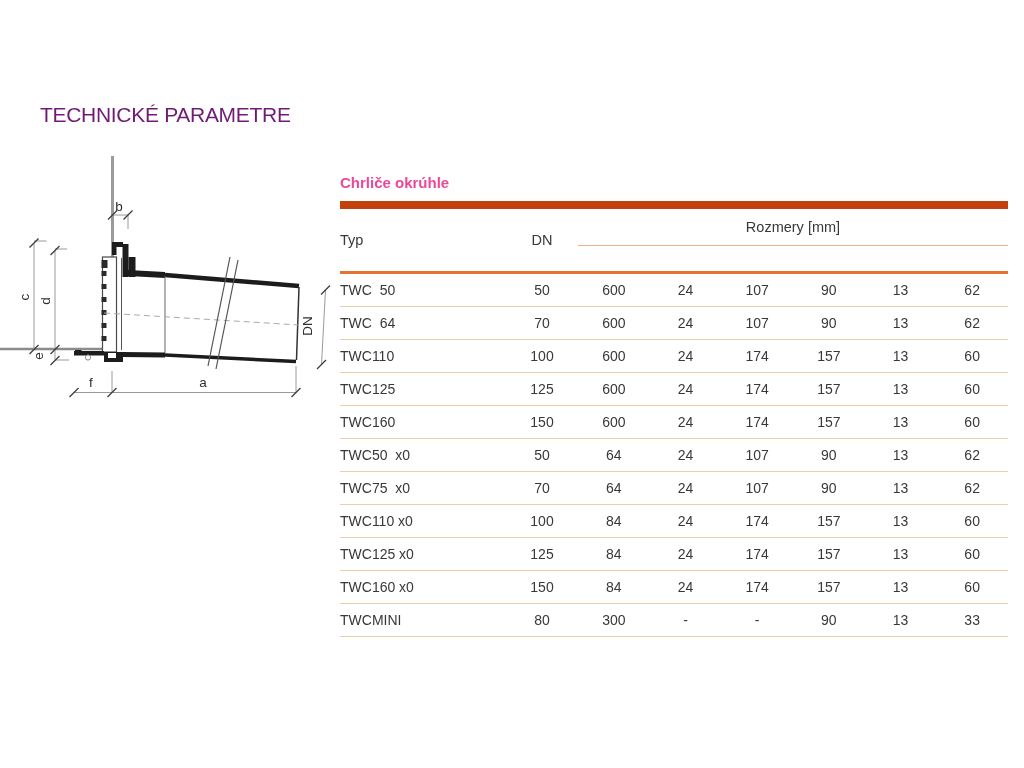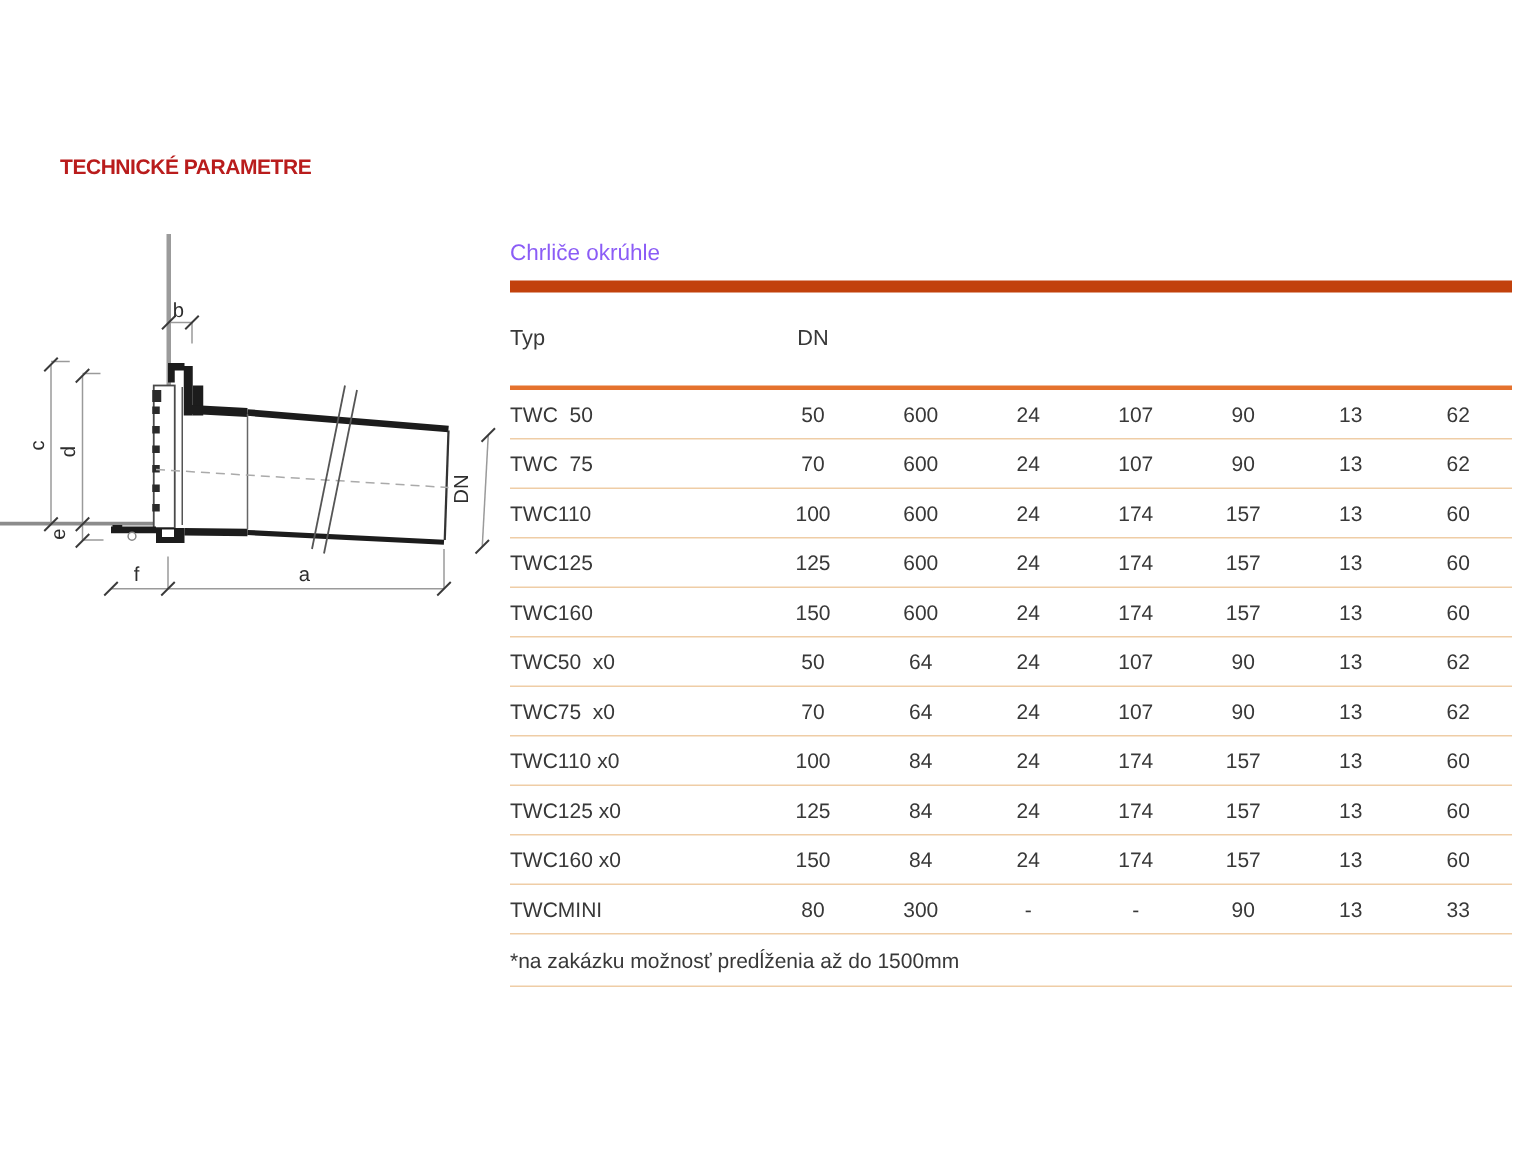--- a/index.html
+++ b/index.html
@@ -4,29 +4,29 @@
 <style>
   * { box-sizing: border-box; }
   html,body { margin:0; padding:0; }
   body {
     width:1024px; height:768px; position:relative; overflow:hidden;
     background:#ffffff; color:#383838;
     font-family:"Liberation Sans", sans-serif;
   }
   .page-title {
     position:absolute; left:40px; top:103px; margin:0;
-    font-size:14px; font-weight:700; letter-spacing:-0.3px; color:#b91c1c;
+    font-size:21px; font-weight:400; letter-spacing:-0.3px; color:#701a75;
   }
   
   .drawing { position:absolute; left:0; top:150px; width:340px; height:265px; margin:0; }
   .drawing svg { display:block; }
   .dim-label { font-size:13.5px; fill:#2e2e2e; }
   
   .spec-table { position:absolute; left:340px; top:154px; width:668px; }
-  .tbl-title { margin:6px 0 10px 0; font-size:15px; font-weight:400; color:#8b5cf6; }
+  .tbl-title { margin:20px 0 10px 0; font-size:15px; font-weight:700; color:#ec4899; }
   .thead {
     display:grid; grid-template-columns:166px 72px repeat(6,1fr);
     grid-template-rows:37px 25px;
     border-top:8px solid #c2410c; border-bottom:3px solid #E5722E;
     font-size:14.5px;
   }
   .h-typ { grid-area:1/1/3/2; align-self:center; }
   .h-dn  { grid-area:1/2/3/3; align-self:center; justify-self:center; }
   .h-group {
     grid-area:1/3/2/9; display:flex; align-items:center; justify-content:center;
@@ -140,39 +140,40 @@
       <text class="dim-label" x="312" y="176" text-anchor="middle" transform="rotate(-90 312 176)">DN</text>
     </svg>
   </figure>
 
   <section class="spec-table">
     <h2 class="tbl-title">Chrliče okrúhle</h2>
 
     <div class="thead">
       <div class="h-typ">Typ</div>
       <div class="h-dn">DN</div>
+      <div class="h-group">Rozmery [mm]</div>
       <div style="display:contents">
         
       <div class="h-sub"></div><div class="h-sub"></div><div class="h-sub"></div><div class="h-sub"></div><div class="h-sub"></div><div class="h-sub"></div></div>
     </div>
 
     <div class="tbody">
 
     <div class="trow">
         <div class="cell typ">TWC  50</div>
         <div class="cell num">50</div>
         <div class="cell num">600</div>
         <div class="cell num">24</div>
         <div class="cell num">107</div>
         <div class="cell num">90</div>
         <div class="cell num">13</div>
         <div class="cell num">62</div>
       </div>
         <div class="trow">
-        <div class="cell typ">TWC  75</div>
+        <div class="cell typ">TWC  64</div>
         <div class="cell num">70</div>
         <div class="cell num">600</div>
         <div class="cell num">24</div>
         <div class="cell num">107</div>
         <div class="cell num">90</div>
         <div class="cell num">13</div>
         <div class="cell num">62</div>
       </div>
         <div class="trow">
         <div class="cell typ">TWC110</div>
@@ -259,16 +260,15 @@
         <div class="cell num">80</div>
         <div class="cell num">300</div>
         <div class="cell num">-</div>
         <div class="cell num">-</div>
         <div class="cell num">90</div>
         <div class="cell num">13</div>
         <div class="cell num">33</div>
       </div>
       </div>
 
-    <div class="tfoot">*na zakázku možnosť predĺženia až do 1500mm</div>
   </section>
 
 </main>
 
 </body></html>

